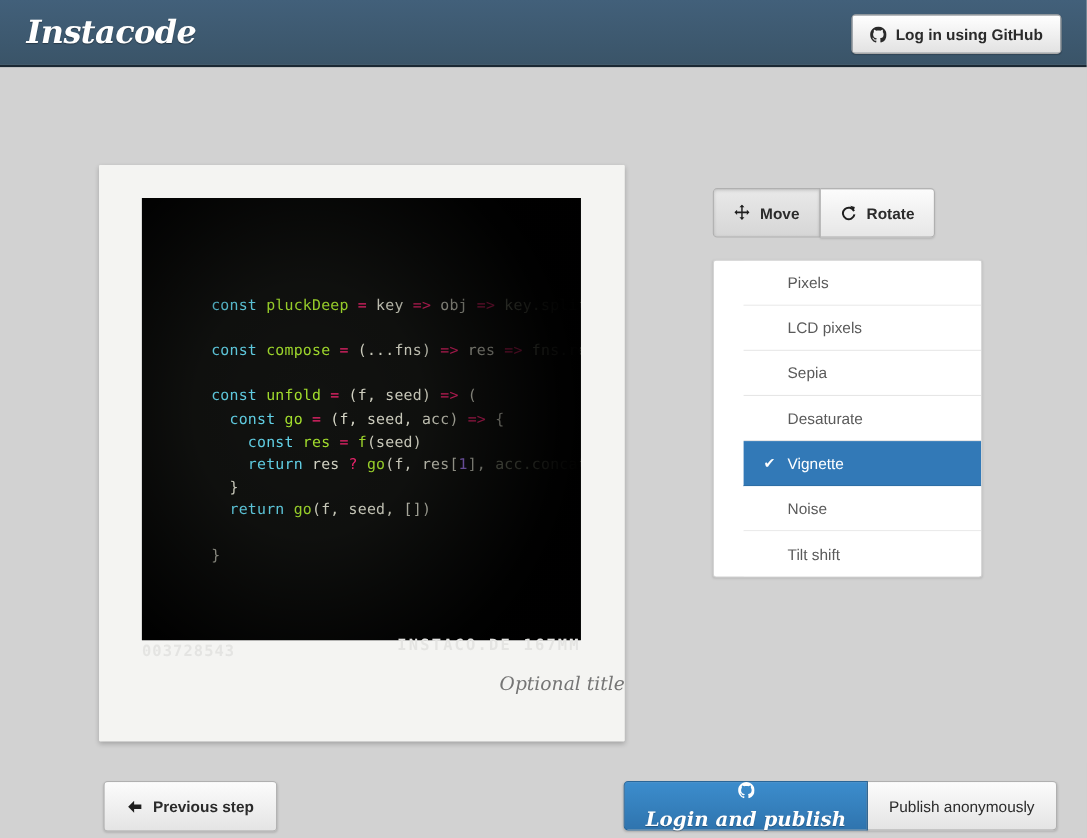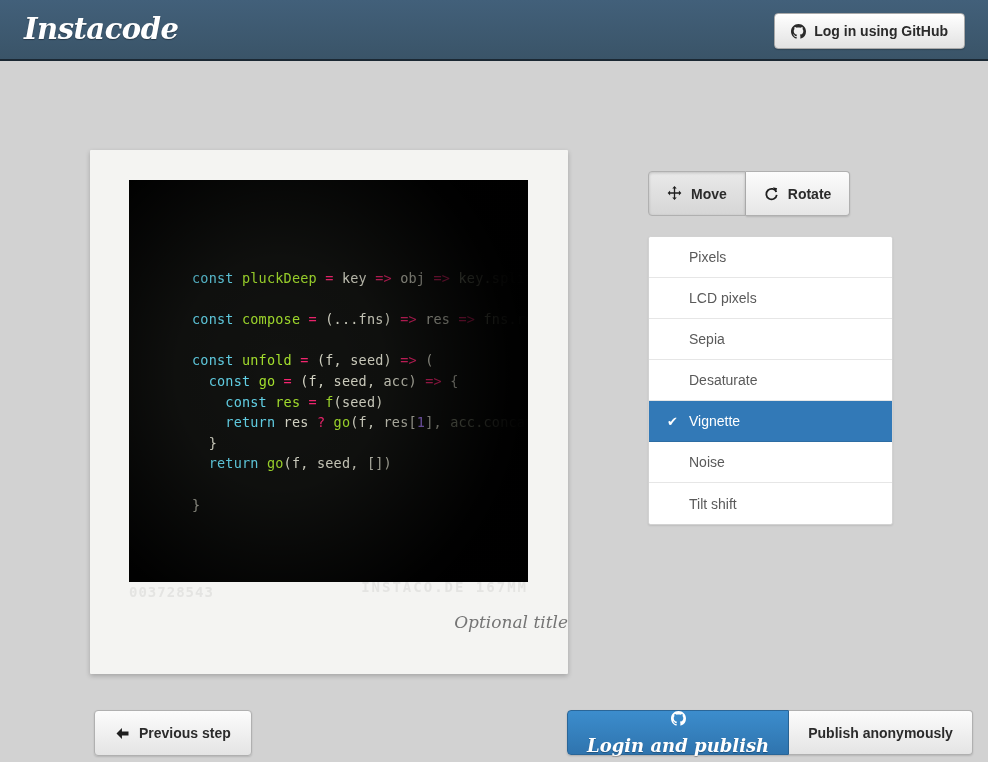--- a/index.html
+++ b/index.html
@@ -190,20 +190,21 @@
     height: 41px;
     display: flex;
     align-items: center;
     padding-left: 40px;
     font-size: 14px;
     color: #5a5a5a;
     border-bottom: 1px solid #e6e6e6;
     position: relative;
     cursor: pointer;
     background: #fff;
+    margin-left: 27px;
   }
   .filter-item:last-child { border-bottom: none; }
   .filter-item.selected {
     background: #3279b7;
     color: #ffffff;
     border-bottom-color: #2d6da3;
   }
   .filter-item .check {
     position: absolute;
     left: 18px;
@@ -263,21 +264,21 @@
   .btn-publish-anon {
     height: 45px;
     padding: 0 19px;
     display: flex;
     align-items: center;
     background: linear-gradient(to bottom, #fcfcfc 0%, #e4e4e4 100%);
     border: 1px solid #b0b0b0;
     border-left: none;
     border-radius: 0 4px 4px 0;
     font-size: 14px;
-    font-weight: bold;
+    font-weight: normal;
     color: #2b2b2b;
     cursor: pointer;
     box-shadow: 0 1px 2px rgba(0,0,0,0.14);
   }
 </style>
 </head>
 <body>
 
 <div class="header">
   <div class="logo">Instacode</div>

